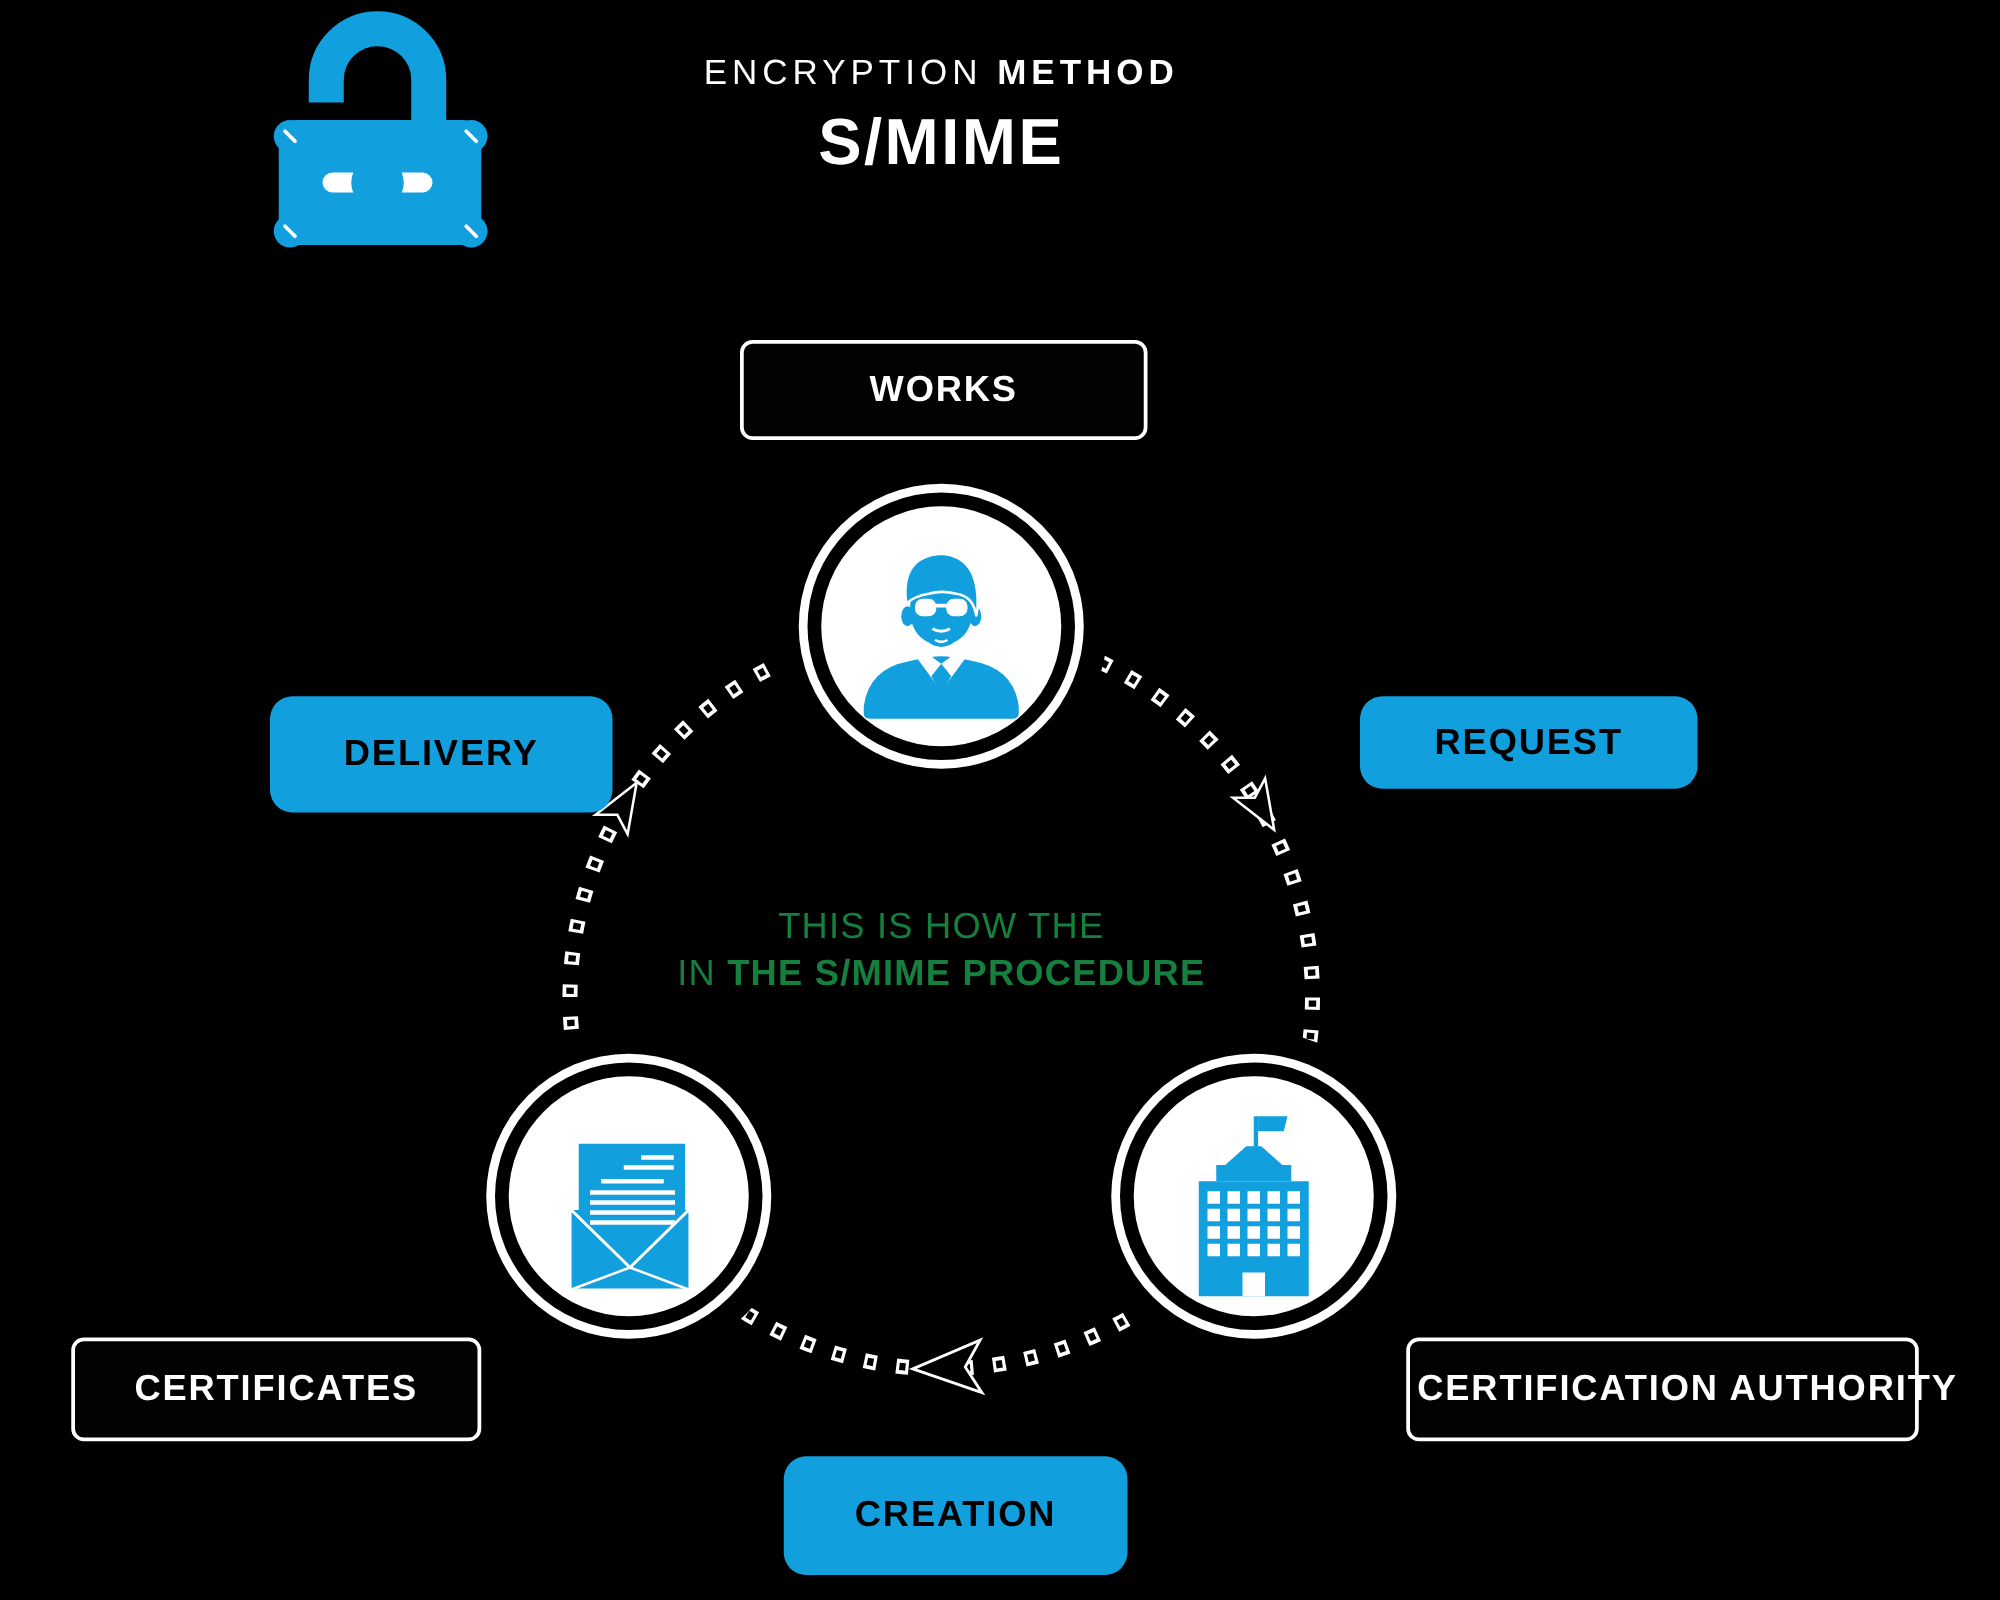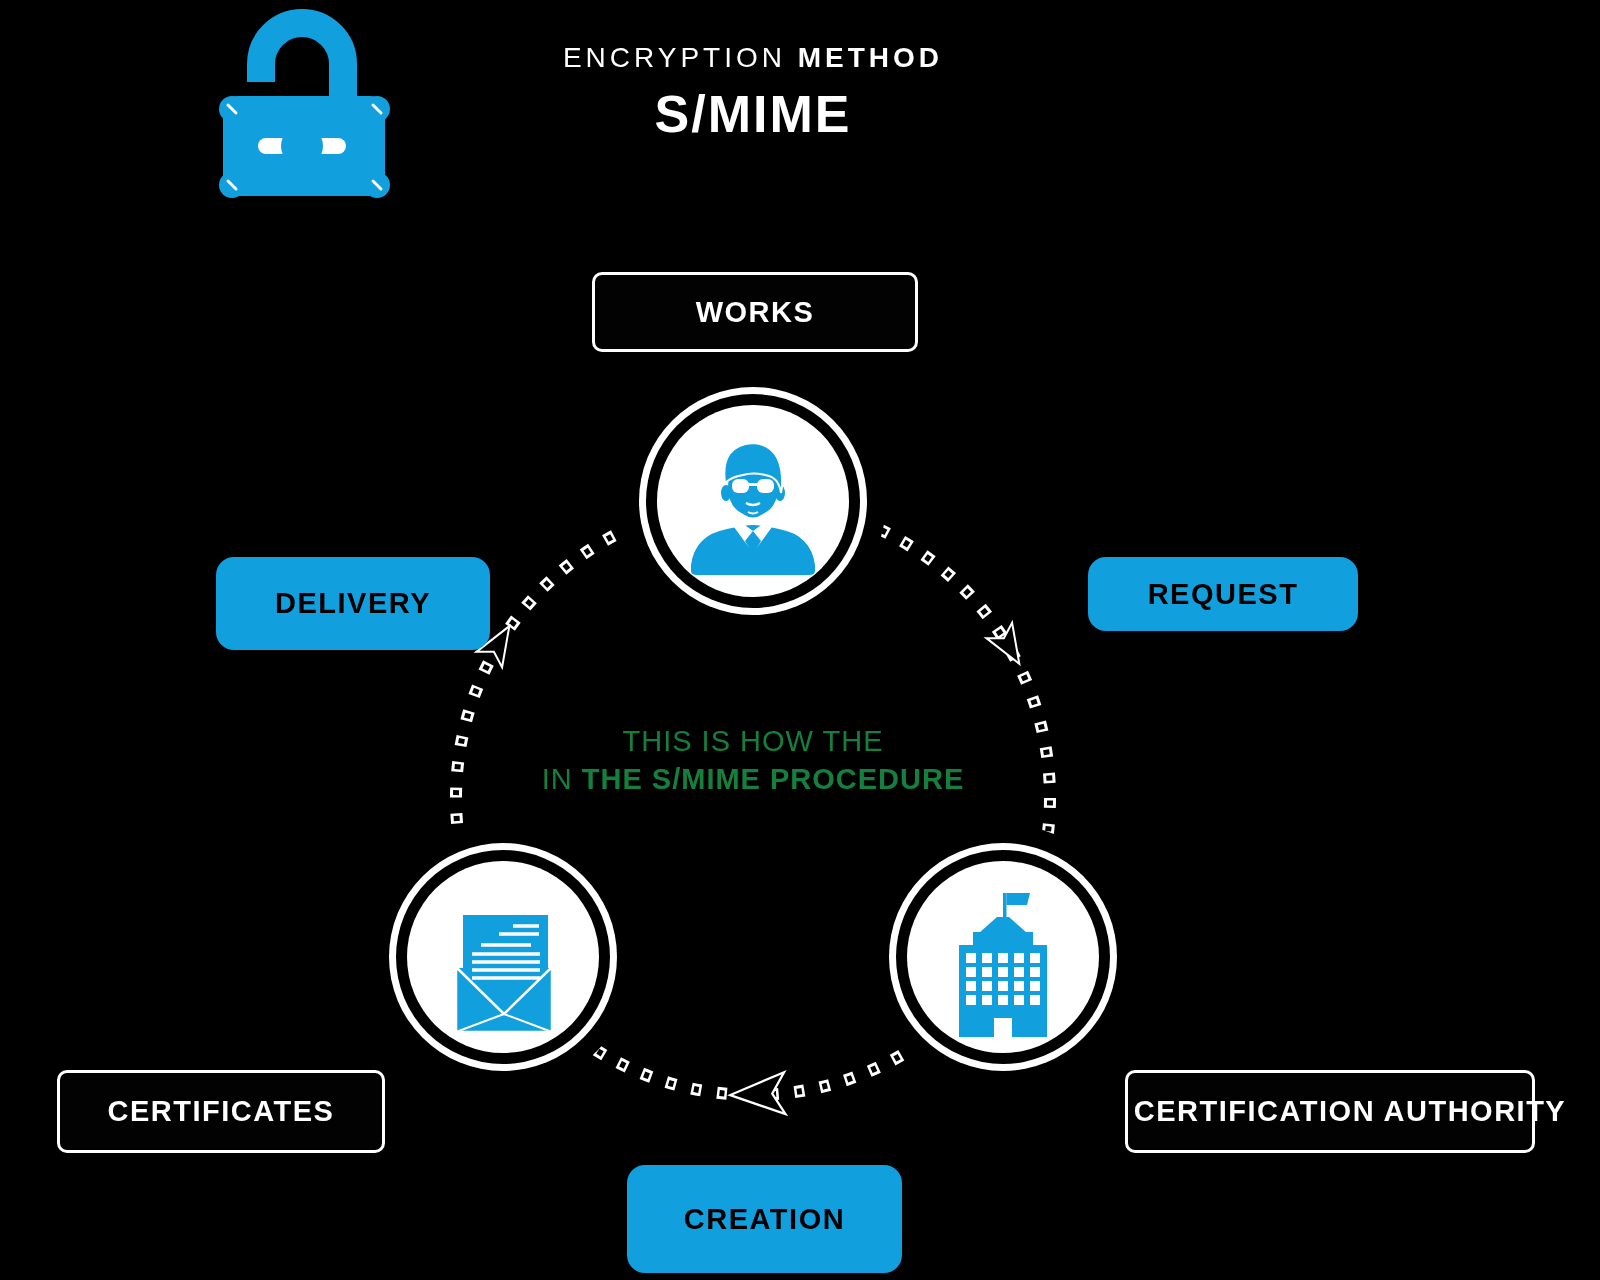--- a/index.html
+++ b/index.html
@@ -179,20 +179,20 @@
   <div class="abs label-box" style="left:592px; top:272px; width:326px; height:80px;">WORKS</div>
 
   <div class="abs label-pill" style="left:1088px; top:557px; width:270px; height:74px;">REQUEST</div>
 
   <div class="abs label-pill" style="left:168px; top:557px; width:274px; height:93px;margin-left:48px;">DELIVERY</div>
 
   <div class="abs label-box" style="left:57px; top:1070px; width:328px; height:83px;">CERTIFICATES</div>
 
   <div class="abs label-box" style="left:1125px; top:1070px; width:410px; height:83px;padding-left:40px;">CERTIFICATION AUTHORITY</div>
 
-  <div class="abs label-pill" style="left:627px; top:1165px; width:275px; height:108px;">CREATION</div>
+  <div class="abs label-pill" style="left:627px; top:1165px; width:275px; height:95px;">CREATION</div>
 
   <div class="abs" id="center-text">
     <div>THIS IS HOW THE</div>
     <div><span>IN </span><b>THE S/MIME PROCEDURE</b></div>
   </div>
 
 </div>
 
 </body></html>

